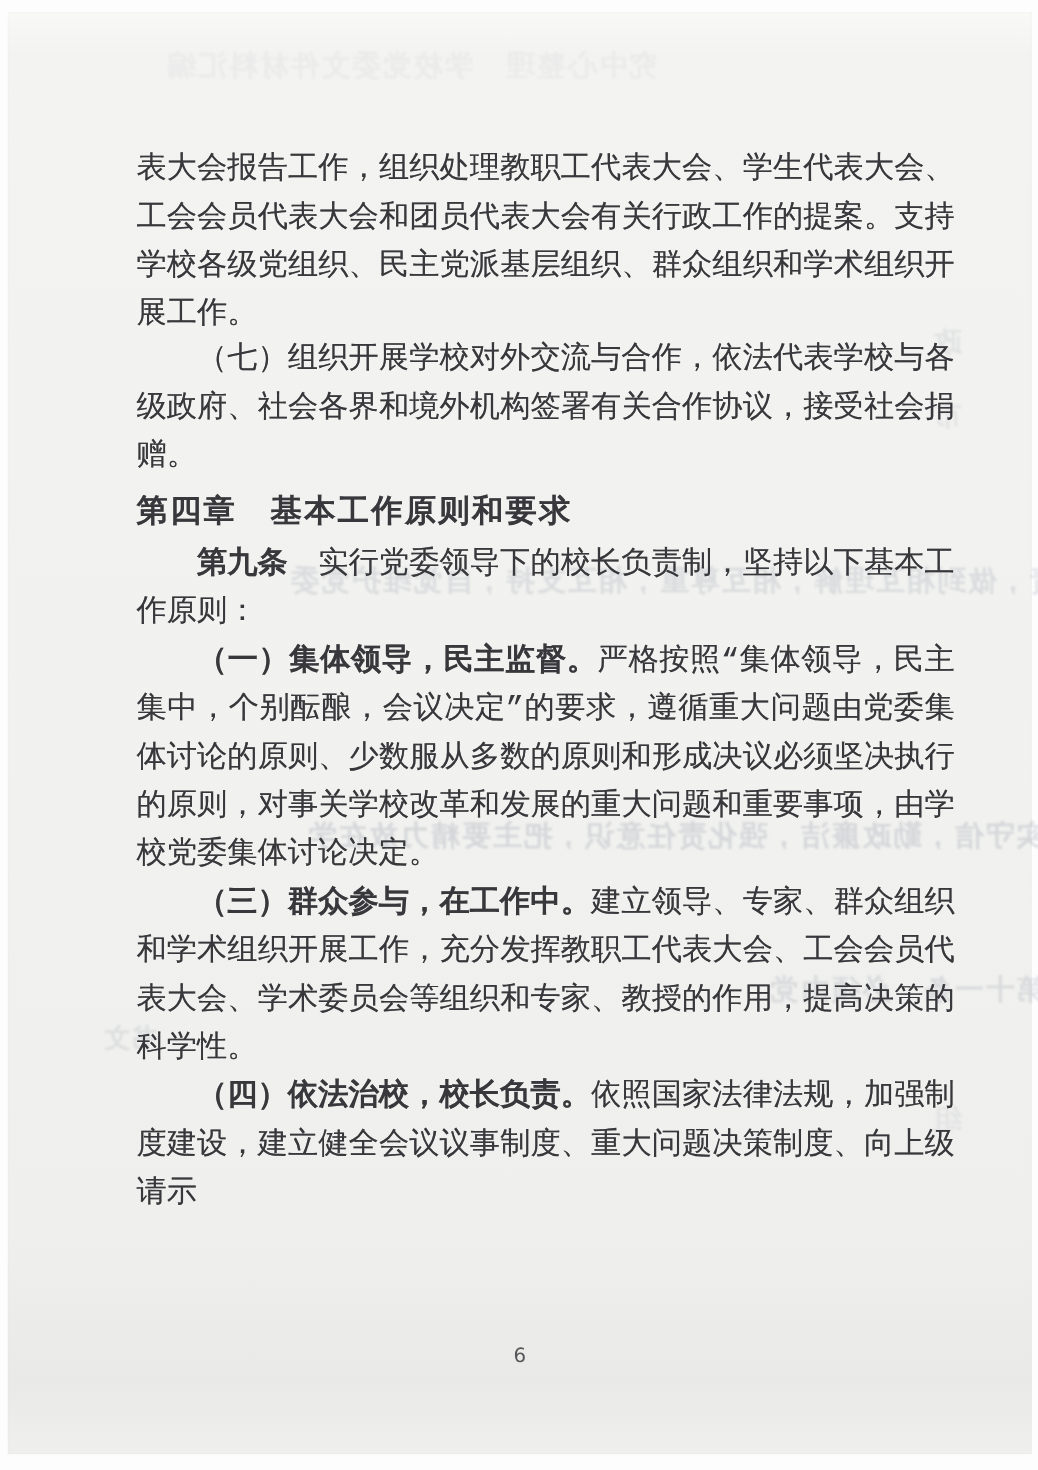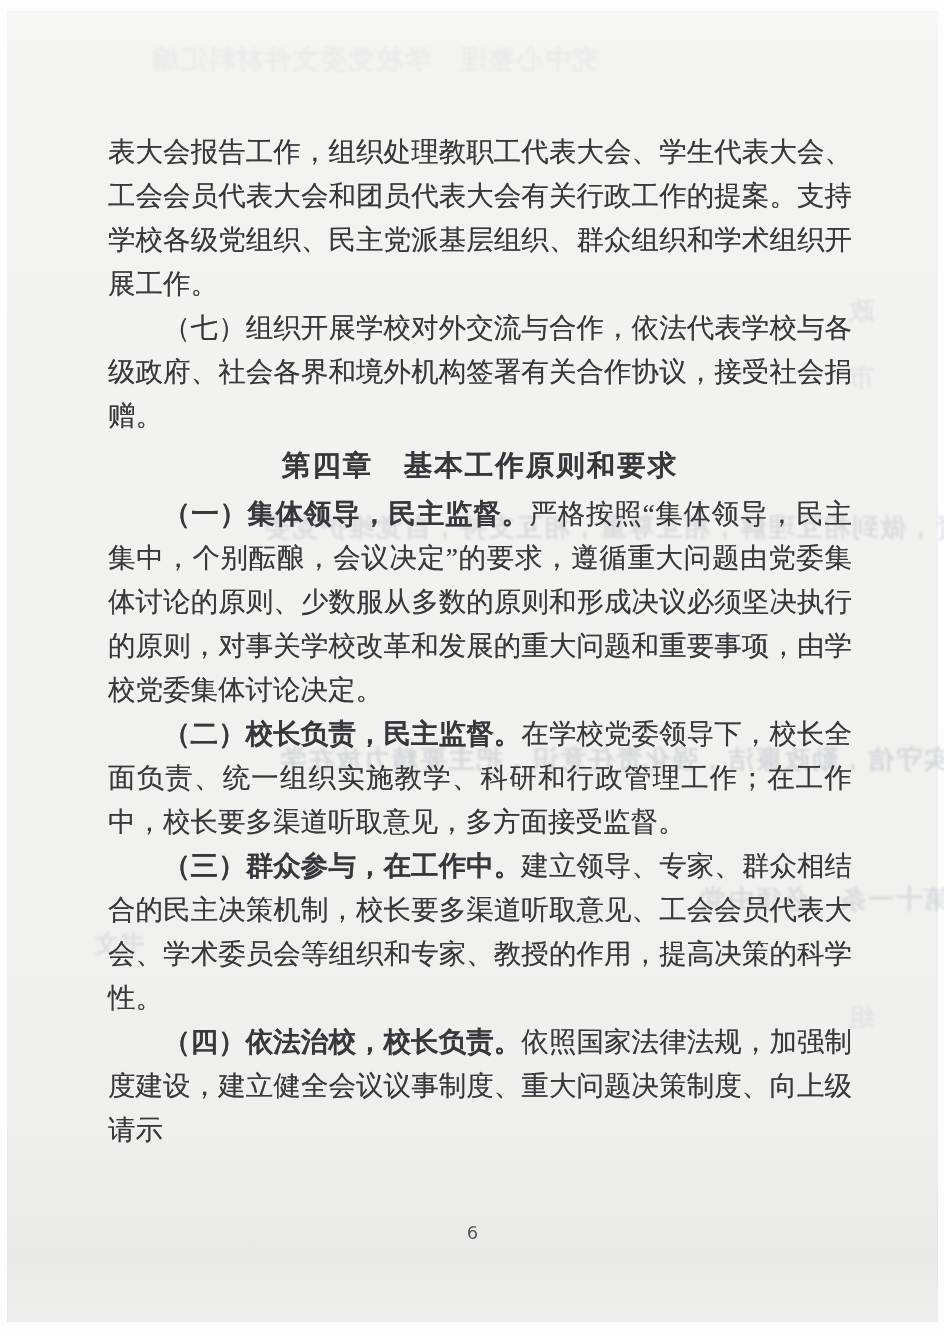--- a/index.html
+++ b/index.html
@@ -15,34 +15,34 @@
     position: absolute;
     left: 7px; top: 11px;
     width: 931px; height: 1311px;
     background:
       linear-gradient(180deg, rgba(255,255,255,.45) 0px, rgba(255,255,255,0) 40px),
       linear-gradient(180deg, #f3f3f1 0%, #f1f1ef 55%, #efefed 85%, #e9e9e7 95%, #efefed 100%);
     box-shadow: inset 0 0 2px rgba(0,0,0,0.04);
   }
   .content {
     position: absolute;
-    left: 108px; top: 130px;
+    left: 124px; top: 130px;
     width: 744px;
     color: #38383c;
     font-size: 27.5px;
     line-height: 44px;
     text-align: justify;
     text-justify: inter-ideograph;
     text-shadow: 0 0 0.6px rgba(55,55,60,0.55);
   }
   .para { margin: 0; }
-  .para.indent { text-indent: 2em; }
+  .para.indent { text-indent: 2em; font-family: Liberation Mono, monospace; }
   .lead { font-weight: 700; }
   .chapter-heading {
-    text-align: center;
+    text-align: left;
     font-weight: 700;
     font-size: 28.5px;
     letter-spacing: 2px;
     margin: 6px 0 4px 0;
   }
   .page-number {
     position: absolute;
     left: 7px; top: 1222px;
     width: 931px;
     text-align: center;
@@ -78,24 +78,24 @@
 
 <div class="content">
 
   <p class="para"><span>表大会报告工作，组织处理教职工代表大会、学生代表大会、工会会员代表大会和团员代表大会有关行政工作的提案。支持学校各级党组织、民主党派基层组织、群众组织和学术组织开展工作。</span></p>
 
   <p class="para indent"><span>（七）组织开展学校对外交流与合作，依法代表学校与各级政府、社会各界和境外机构签署有关合作协议，接受社会捐赠。</span></p>
 
 
   <div class="chapter-heading">第四章　基本工作原则和要求</div>
 
+  <p class="para indent"><span class="lead">第九条　</span><span>实行党委领导下的校长负责制，坚持以下基本工作原则：</span></p>
 
   <p class="para indent"><span class="lead">（一）集体领导，民主监督。</span><span>严格按照“集体领导，民主集中，个别酝酿，会议决定”的要求，遵循重大问题由党委集体讨论的原则、少数服从多数的原则和形成决议必须坚决执行的原则，对事关学校改革和发展的重大问题和重要事项，由学校党委集体讨论决定。</span></p>
 
-  <p class="para indent"><span class="lead">（二）校长负责，民主监督。</span><span>在学校党委领导下，校长全面负责、统一组织实施教学、科研和行政管理工作；在工作中，校长要多渠道听取意见，多方面接受监督。</span></p>
 
-  <p class="para indent"><span class="lead">（三）群众参与，在工作中。</span><span>建立领导、专家、群众相结合的民主决策机制，校长要多渠道听取意见、工会会员代表大会、学术委员会等组织和专家、教授的作用，提高决策的科学性。</span></p>
+  <p class="para indent"><span class="lead">（三）群众参与，在工作中。</span><span>建立领导、专家、群众组织和学术组织开展工作，充分发挥教职工代表大会、工会会员代表大会、学术委员会等组织和专家、教授的作用，提高决策的科学性。</span></p>
 
   <p class="para indent"><span class="lead">（四）依法治校，校长负责。</span><span>依照国家法律法规，加强制度建设，建立健全会议议事制度、重大问题决策制度、向上级请示</span></p>
 
 </div>
 
 <div class="page-number">6</div>
 
 </body></html>

